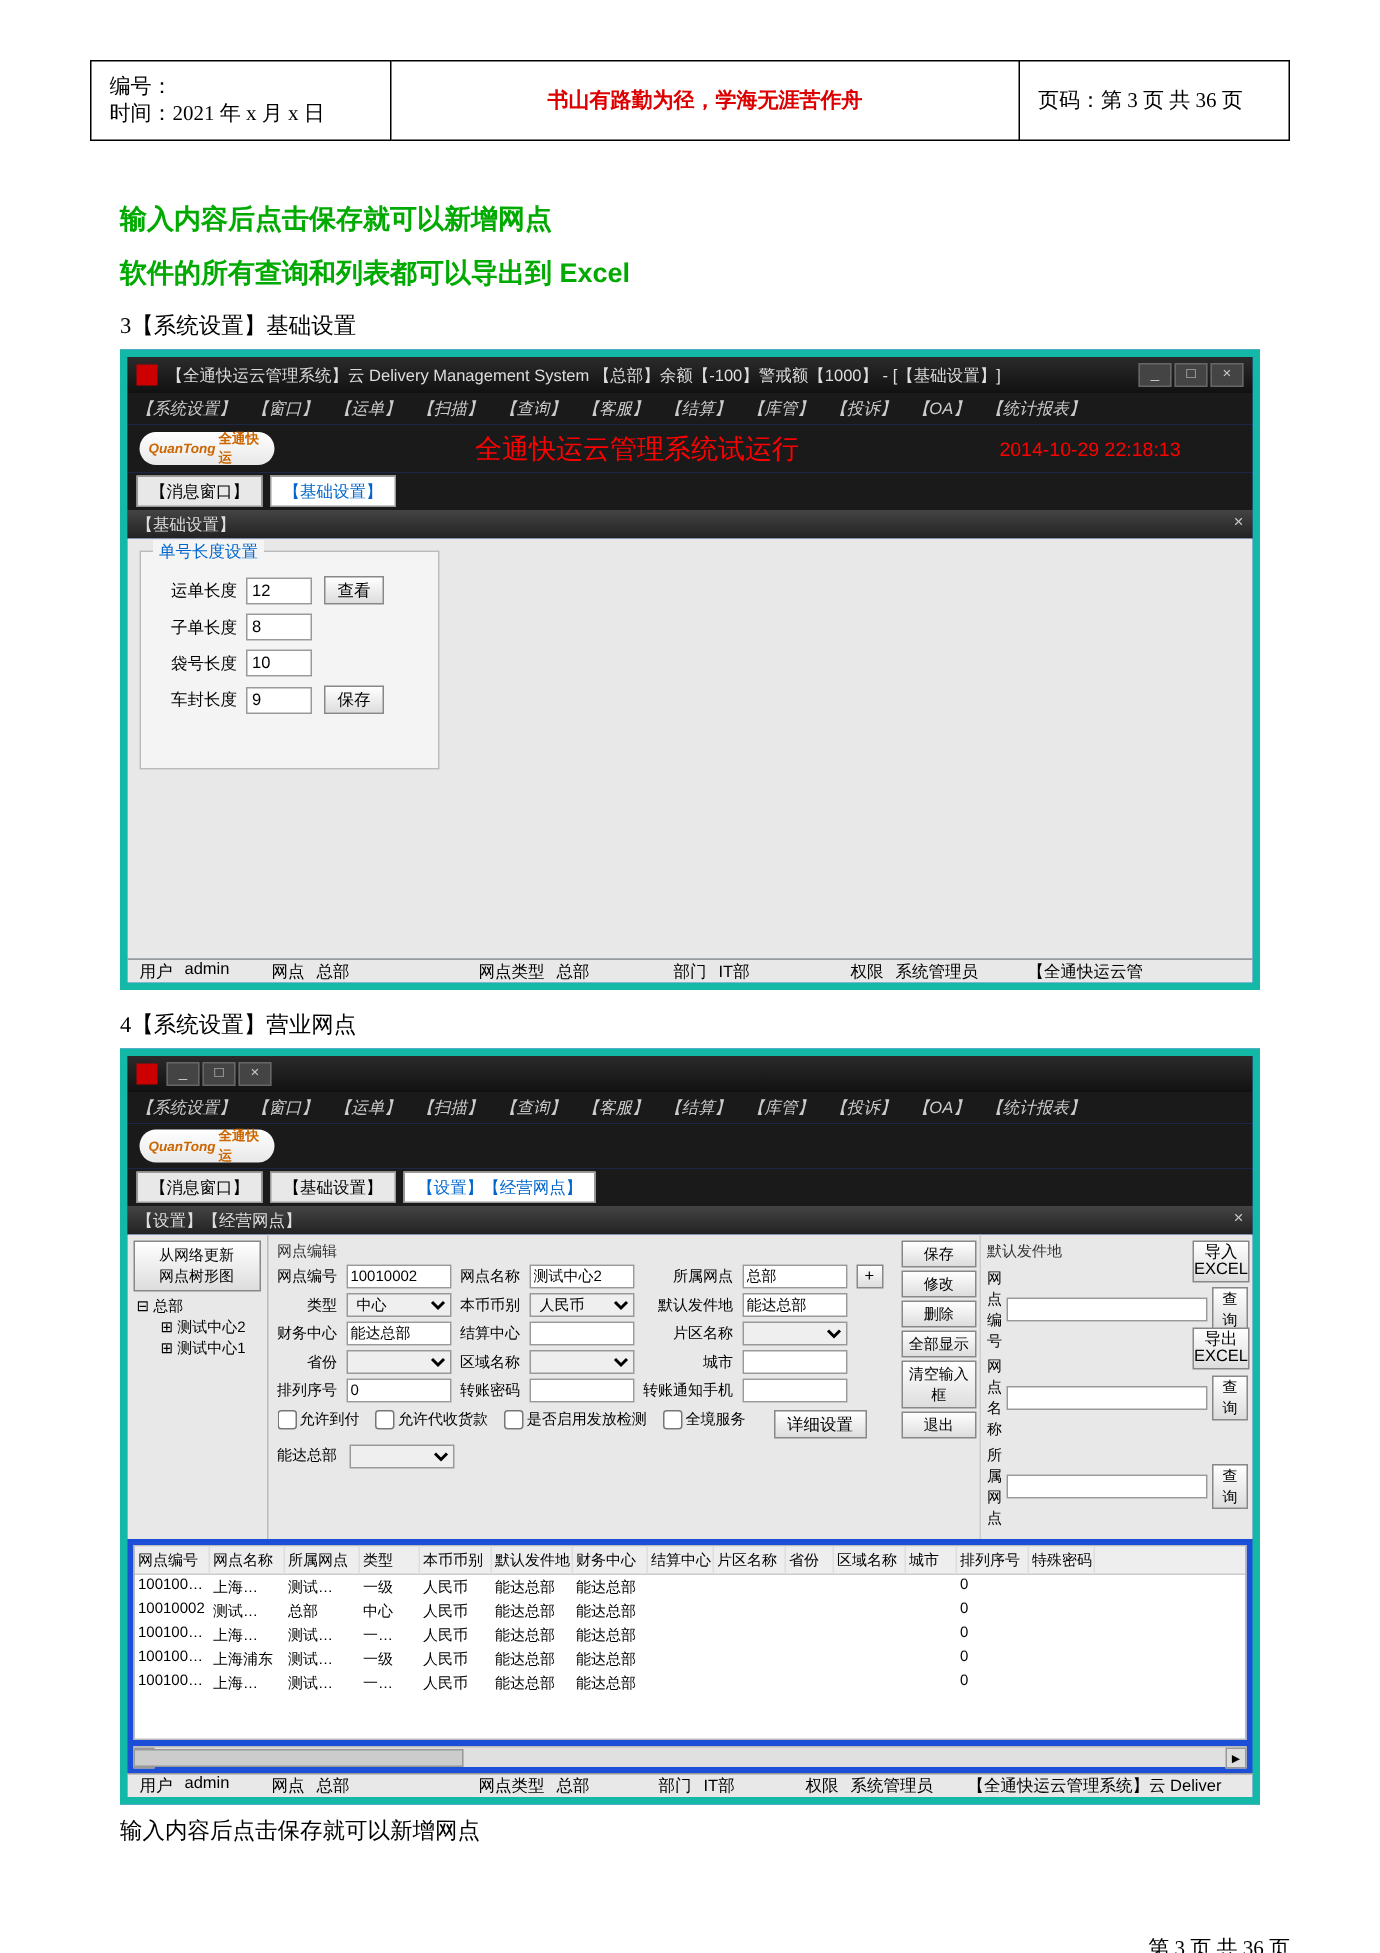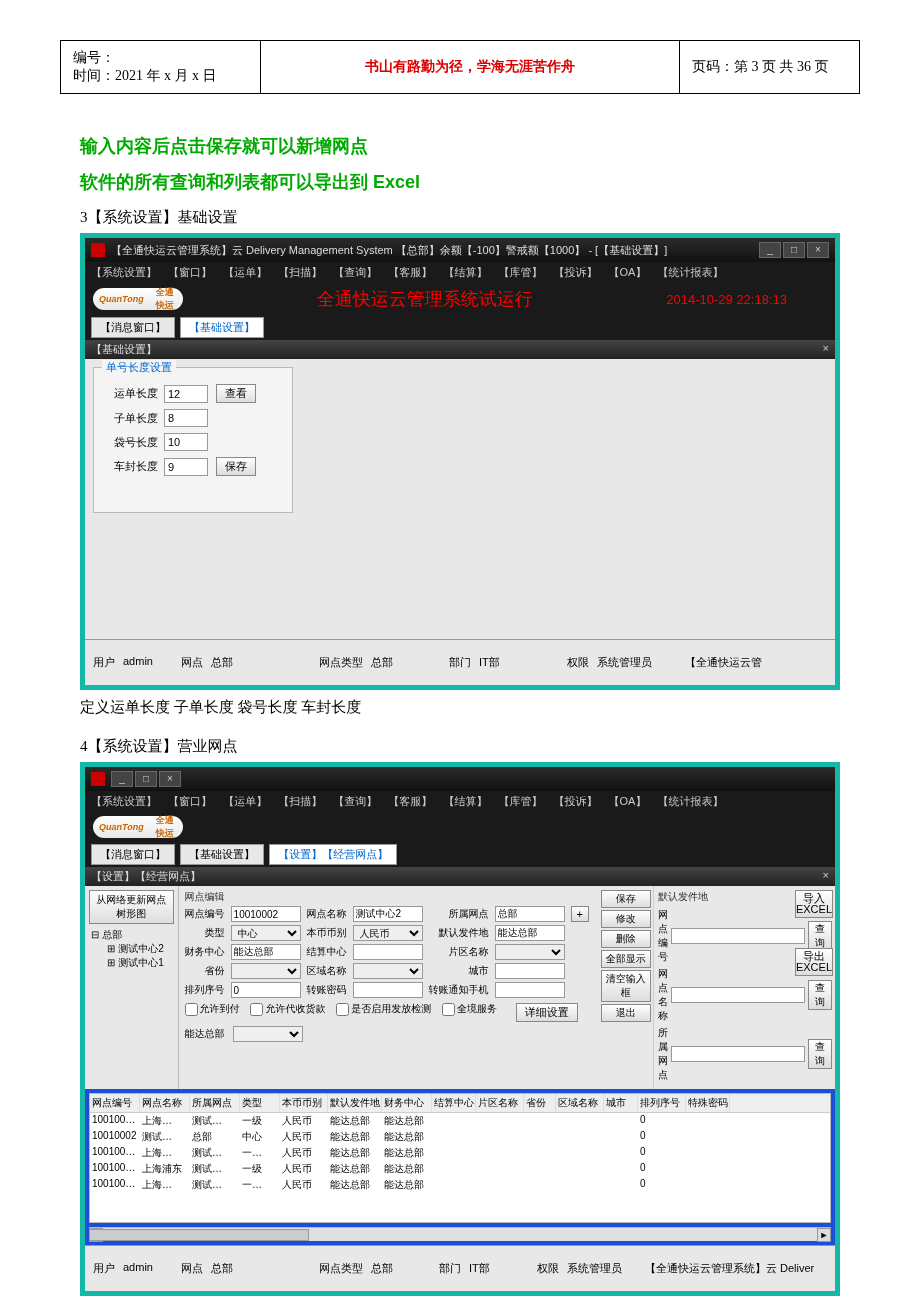--- a/index.html
+++ b/index.html
@@ -16,49 +16,49 @@
 .caption { font-size: 15px; margin: 8px 0 20px; }
 .footer { text-align: right; padding: 40px 60px 0; font-size: 14px; }
 
 
 .shot { border: 5px solid #14b8a6; background: #1d4ed8; font-family: "SimSun", Arial, sans-serif; font-size: 11px; color: #000; margin-bottom: 6px; }
 .titlebar { background: linear-gradient(#2b2b2b,#111); color: #ddd; padding: 4px 6px; font-size: 11px; display: flex; align-items: center; }
 .titlebar .logo-sq { width: 14px; height: 14px; background: #c00; margin-right: 6px; }
 .titlebar .ttext { flex: 1; white-space: nowrap; overflow: hidden; }
 .winctl { display: flex; gap: 2px; }
 .winctl div { width: 22px; height: 16px; background: #444; border: 1px solid #666; text-align: center; line-height: 14px; color: #ccc; font-size: 10px; }
-.menubar { background: #1a1a1a; color: #ccc; padding: 3px 6px; font-size: 11px; }
+.menubar { background: #1a1a1a; color: #ccc; padding: 3px 6px; font-size: 11px; font-style: italic; }
 .menubar span { margin-right: 8px; }
 .bannerrow { background: #1a1a1a; padding: 4px 8px; display: flex; align-items: center; color: #ccc; }
 .qtlogo { width: 90px; height: 22px; background: linear-gradient(#fff,#e8e8e8); border-radius: 11px; display: flex; align-items: center; padding: 0 6px; font-size: 9px; color: #c60; font-style: italic; font-weight: bold; }
-.qtlogo .cn { font-size: 9px; color: #c60; margin-left: 12px; font-style: normal; }
+.qtlogo .cn { font-size: 9px; color: #c60; margin-left: 2px; font-style: normal; }
 .banner-center { flex: 1; text-align: center; color: #f00; font-size: 18px; }
 .banner-right { color: #f00; font-size: 13px; margin-right: 40px; }
 .tabrow { background: #1a1a1a; padding: 2px 6px; }
 .tab { display: inline-block; background: #e8e8e8; border: 1px solid #999; padding: 2px 8px; font-size: 11px; margin-right: 2px; }
 .tab.active { background: #fff; }
 .tab.blue { color: #06c; }
 .subtitle-bar { background: linear-gradient(#444,#222); color: #ddd; padding: 2px 6px; font-size: 11px; display:flex; justify-content:space-between; }
 .subtitle-bar .x { color:#ccc; }
 .panel-body { background: #e8e8e8; padding: 8px; min-height: 280px; }
 .groupbox { background: #f4f4f4; border: 1px solid #bbb; padding: 10px 12px 30px; width: 200px; position: relative; }
 .groupbox .legend { position: absolute; top: -8px; left: 8px; background: #f4f4f4; padding: 0 4px; font-size: 11px; color: #06c; }
 .frow { display: flex; align-items: center; margin: 6px 0; font-size: 11px; }
 .frow .lbl { width: 52px; text-align: right; margin-right: 6px; }
 .frow input[type=text] { width: 44px; height: 18px; border: 1px solid #999; padding: 0 3px; font-size: 11px; }
 .btn-sm { border: 1px solid #888; background: linear-gradient(#fff,#ddd); padding: 1px 8px; font-size: 11px; margin-left: 8px; cursor: pointer; }
-.statusbar { background: #e8e8e8; border-top: 1px solid #999; padding: 15px 8px; font-size: 11px; display: flex; }
+.statusbar { background: #e8e8e8; border-top: 1px solid #999; padding: 0 8px; font-size: 11px; display: flex; }
 .statusbar span { margin-right: 8px; }
 .sb-lbl { color: #000; }
 .sb-val { color: #000; }
 
 
 .shot2-body { background: #e8e8e8; display: flex; font-size: 10px; }
 .tree-col { width: 120px; border-right: 1px solid #bbb; padding: 4px; }
-.tree-btn { display: block; width: 100%; border: 1px solid #888; background: linear-gradient(#fff,#ddd); padding: 2px 4px; font-size: 10px; margin-bottom: 4px; text-align: center; }
+.tree-btn { display: block; width: 100%; border: 1px solid #888; background: linear-gradient(#fff,#ddd); padding: 2px 16px; font-size: 10px; margin-bottom: 4px; text-align: left; }
 .tree { font-size: 10px; line-height: 14px; }
 .tree .node { padding-left: 2px; }
 .tree .child { padding-left: 18px; }
 .form-col { flex: 1; padding: 4px 6px; }
 .form-grid { display: grid; grid-template-columns: auto 70px auto 70px auto 70px 22px; gap: 3px 6px; align-items: center; font-size: 10px; }
 .form-grid .l { text-align: right; white-space: nowrap; }
 .form-grid input, .form-grid select { height: 16px; border: 1px solid #999; font-size: 10px; padding: 0 2px; width: 100%; }
 .sqbtn { width: 18px; height: 16px; border: 1px solid #888; background: linear-gradient(#fff,#ddd); text-align: center; line-height: 14px; font-size: 11px; }
 .actions-col { width: 70px; padding: 4px 2px; display: flex; flex-direction: column; gap: 2px; }
 .actions-col button { border: 1px solid #888; background: linear-gradient(#fff,#ddd); font-size: 10px; padding: 1px 0; }
@@ -177,21 +177,20 @@
         <span class="sb-lbl">网点类型</span>
         <span class="sb-val" style="width:70px">总部</span>
         <span class="sb-lbl">部门</span>
         <span class="sb-val" style="width:80px">IT部</span>
         <span class="sb-lbl">权限</span>
         <span class="sb-val" style="width:80px">系统管理员</span>
         <span class="sb-val">【全通快运云管</span>
       </div>
     </div>
 
-    <div class="caption">定义运单长度  子单长度  袋号长度  车封长度</div>
 
     <div class="section-label">4【系统设置】营业网点</div>
 
     <div class="shot">
       <div class="titlebar">
         <div class="logo-sq"></div>
         <div class="winctl">
           <div>_</div>
           <div>□</div>
           <div>×</div>

